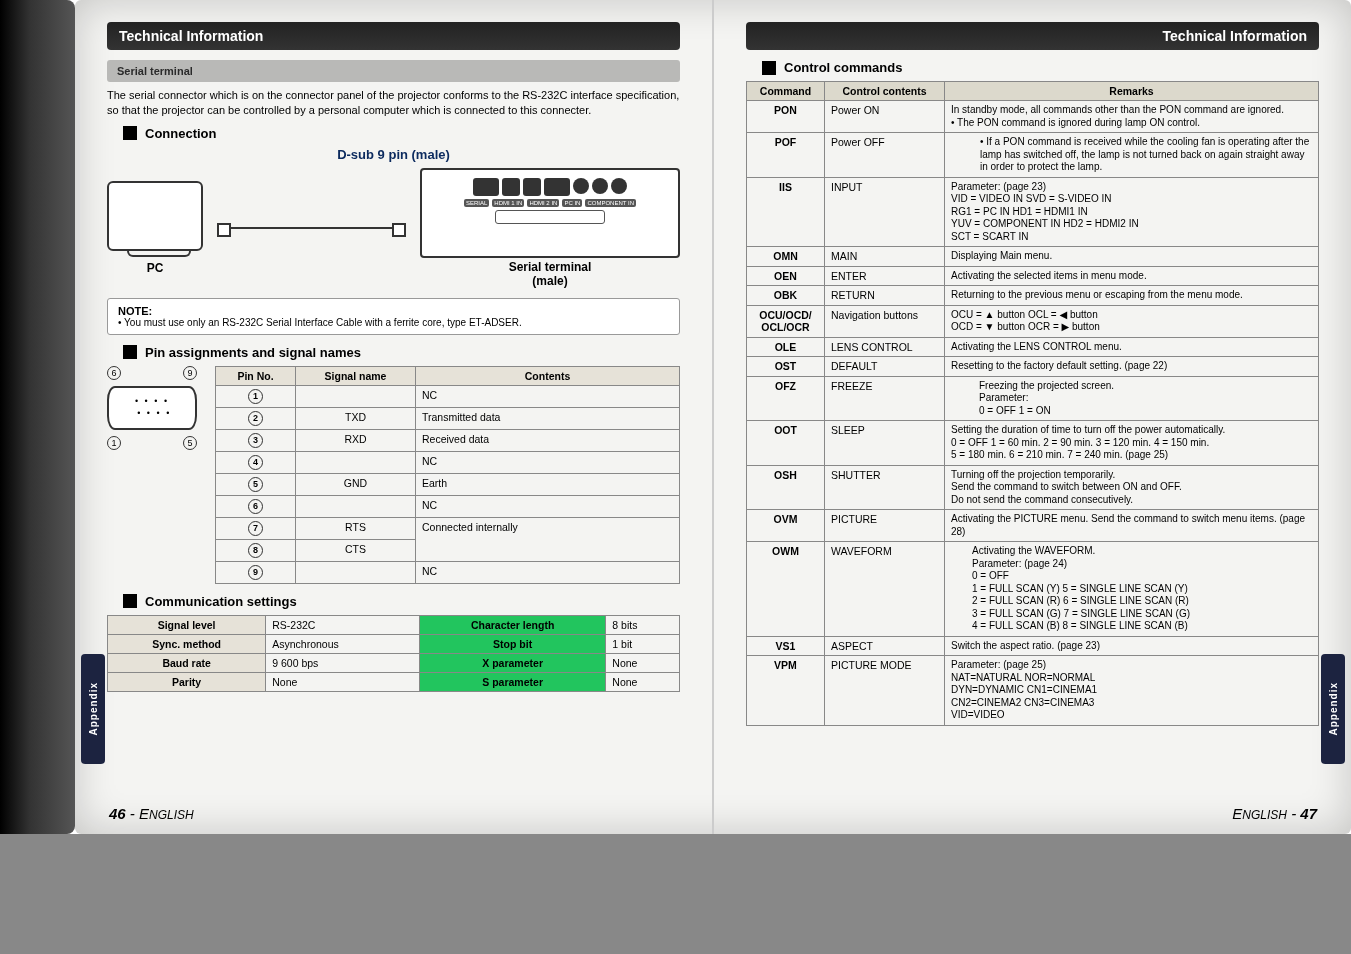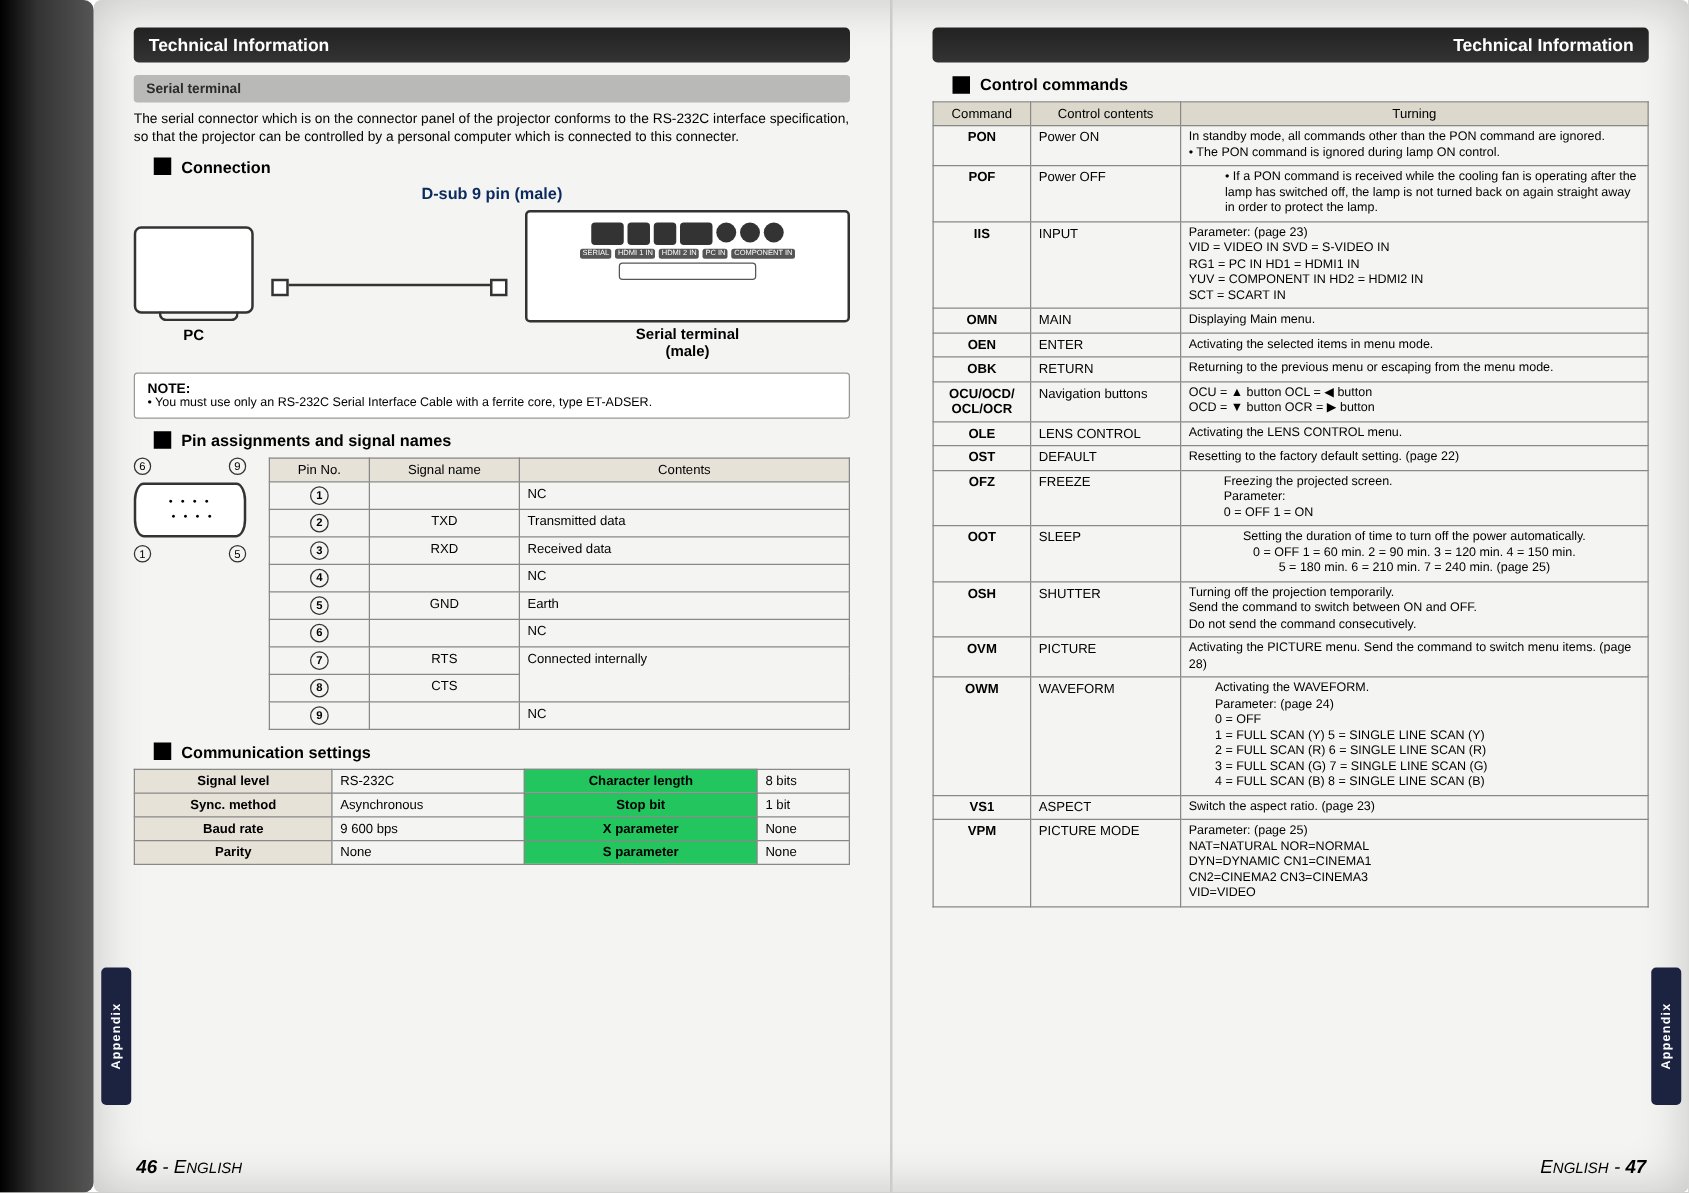--- a/index.html
+++ b/index.html
@@ -1,17 +1,17 @@
 <!DOCTYPE html>
 <html><head>
 <meta charset="utf-8">
 <style>
 * { margin:0; padding:0; box-sizing:border-box; }
 body { background:#888; font-family:Arial,Helvetica,sans-serif; font-size:11px; color:#000; }
-.page-wrap { background:#fff; width:1351px; height:954px; margin:0 auto; position:relative; display:flex; }
+.page-wrap { background:#fff; width:1351px; height:834px; margin:0 auto; position:relative; display:flex; }
 .shadow-left { width:75px; background:linear-gradient(90deg,#000,#333 40%,#555); border-radius:0 8px 8px 0; }
 .pages { flex:1; display:flex; background:#f4f4f2; border-radius:6px; overflow:hidden; box-shadow:inset 0 0 40px rgba(0,0,0,.2); }
 .page { flex:1; padding:22px 32px 18px; position:relative; }
 .page-left { border-right:2px solid #ccc; }
 .hdr { background:linear-gradient(180deg,#222,#333); color:#fff; padding:6px 12px; font-size:14px; font-weight:bold; border-radius:4px; margin-bottom:10px; }
 .hdr-right { text-align:right; }
 .section-title { display:flex; align-items:center; gap:8px; margin:8px 0 6px; font-weight:bold; font-size:13px;padding-left:16px; }
 .section-title::before { content:""; width:14px; height:14px; background:#000; display:inline-block; }
 .subhdr { background:#b9b9b7; color:#2b2b2b; font-weight:bold; padding:5px 10px; border-radius:3px; margin-top:4px; }
 .intro { font-size:11px; line-height:1.35; margin:6px 0 8px; }
@@ -34,21 +34,21 @@
 .note-box { border:1px solid #999; padding:6px 10px; font-size:10px; margin:10px 0; border-radius:3px; background:#fff; }
 .note-box b { font-size:11px; }
 .pin-layout { display:flex; gap:18px; align-items:flex-start; margin:6px 0 10px; }
 .pin-dia { width:110px; font-size:11px; text-align:center; }
 .dsub-shape { width:90px; height:44px; margin:6px auto; border:2px solid #333; border-radius:8px/14px; position:relative; background:#fff; }
 .dsub-shape::before { content:"• • • •\A  • • • •"; white-space:pre; position:absolute; inset:0; display:flex; align-items:center; justify-content:center; font-size:9px; letter-spacing:2px; line-height:1.3; }
 .pin-dia-row { display:flex; justify-content:space-between; font-size:10px; }
 .pin-dia .circ{ display:inline-flex; width:14px; height:14px; border:1px solid #333; border-radius:50%; align-items:center; justify-content:center; font-size:9px; }
 table { border-collapse:collapse; width:100%; font-size:10.5px; }
 th,td { border:1px solid #888; padding:3px 6px; text-align:left; vertical-align:top; }
-th { background:#e6e2d8; font-weight:normal; text-align:center; }
+th { background:#e6e2d8; font-weight:bold; text-align:center; }
 .pin-table th:first-child,.pin-table td:first-child{ text-align:center; width:80px; }
 .pin-table td:nth-child(2){ text-align:center; width:120px; }
 .circnum{ display:inline-flex; width:15px; height:15px; border:1.2px solid #333; border-radius:50%; align-items:center; justify-content:center; font-size:9px; font-weight:bold; }
 .comm-table tr td:nth-child(1){ background:#e6e2d8; font-weight:bold; text-align:center; }
 .comm-table tr td:nth-child(3){ background:#22c55e; font-weight:bold; text-align:center; }
 .cmd-table td:first-child{ text-align:center; font-weight:bold; width:78px; }
 .cmd-table td:nth-child(2){ width:120px; }
 .cmd-table th{ background:#dcd9cc; }
 .footer { position:absolute; bottom:12px; font-style:italic; font-size:15px; }
 .footer-left { left:34px; }
@@ -228,21 +228,21 @@
       <div class="hdr hdr-right">Technical Information</div>
       <div class="section-title">
           <span>Control commands</span>
         </div>
 
       <table class="cmd-table">
         <thead>
             <tr>
           <th>Command</th>
           <th>Control contents</th>
-          <th>Turning</th>
+          <th>Remarks</th>
         </tr>
           </thead>
         <tbody id="cmd-tbody">
             <tr>
               <td>PON</td>
               <td>Power ON</td>
               <td class="remarks-col" style="white-space: pre-line;">In standby mode, all commands other than the PON command are ignored.
 • The PON command is ignored during lamp ON control.</td>
             </tr>
             <tr>
@@ -293,21 +293,21 @@
             <tr>
               <td>OFZ</td>
               <td>FREEZE</td>
               <td class="remarks-col" style="white-space: pre-line; padding-left: 34px;">Freezing the projected screen.
 Parameter:
 0 = OFF                 1 = ON</td>
             </tr>
             <tr>
               <td>OOT</td>
               <td>SLEEP</td>
-              <td class="remarks-col" style="white-space: pre-line; text-align: center;">Setting the duration of time to turn off the power automatically.
+              <td class="remarks-col" style="white-space: pre-line;">Setting the duration of time to turn off the power automatically.
 0 = OFF   1 = 60 min.   2 = 90 min.   3 = 120 min.   4 = 150 min.
 5 = 180 min.   6 = 210 min.   7 = 240 min.   (page 25)</td>
             </tr>
             <tr>
               <td>OSH</td>
               <td>SHUTTER</td>
               <td class="remarks-col" style="white-space: pre-line;">Turning off the projection temporarily.
 Send the command to switch between ON and OFF.
 Do not send the command consecutively.</td>
             </tr>

